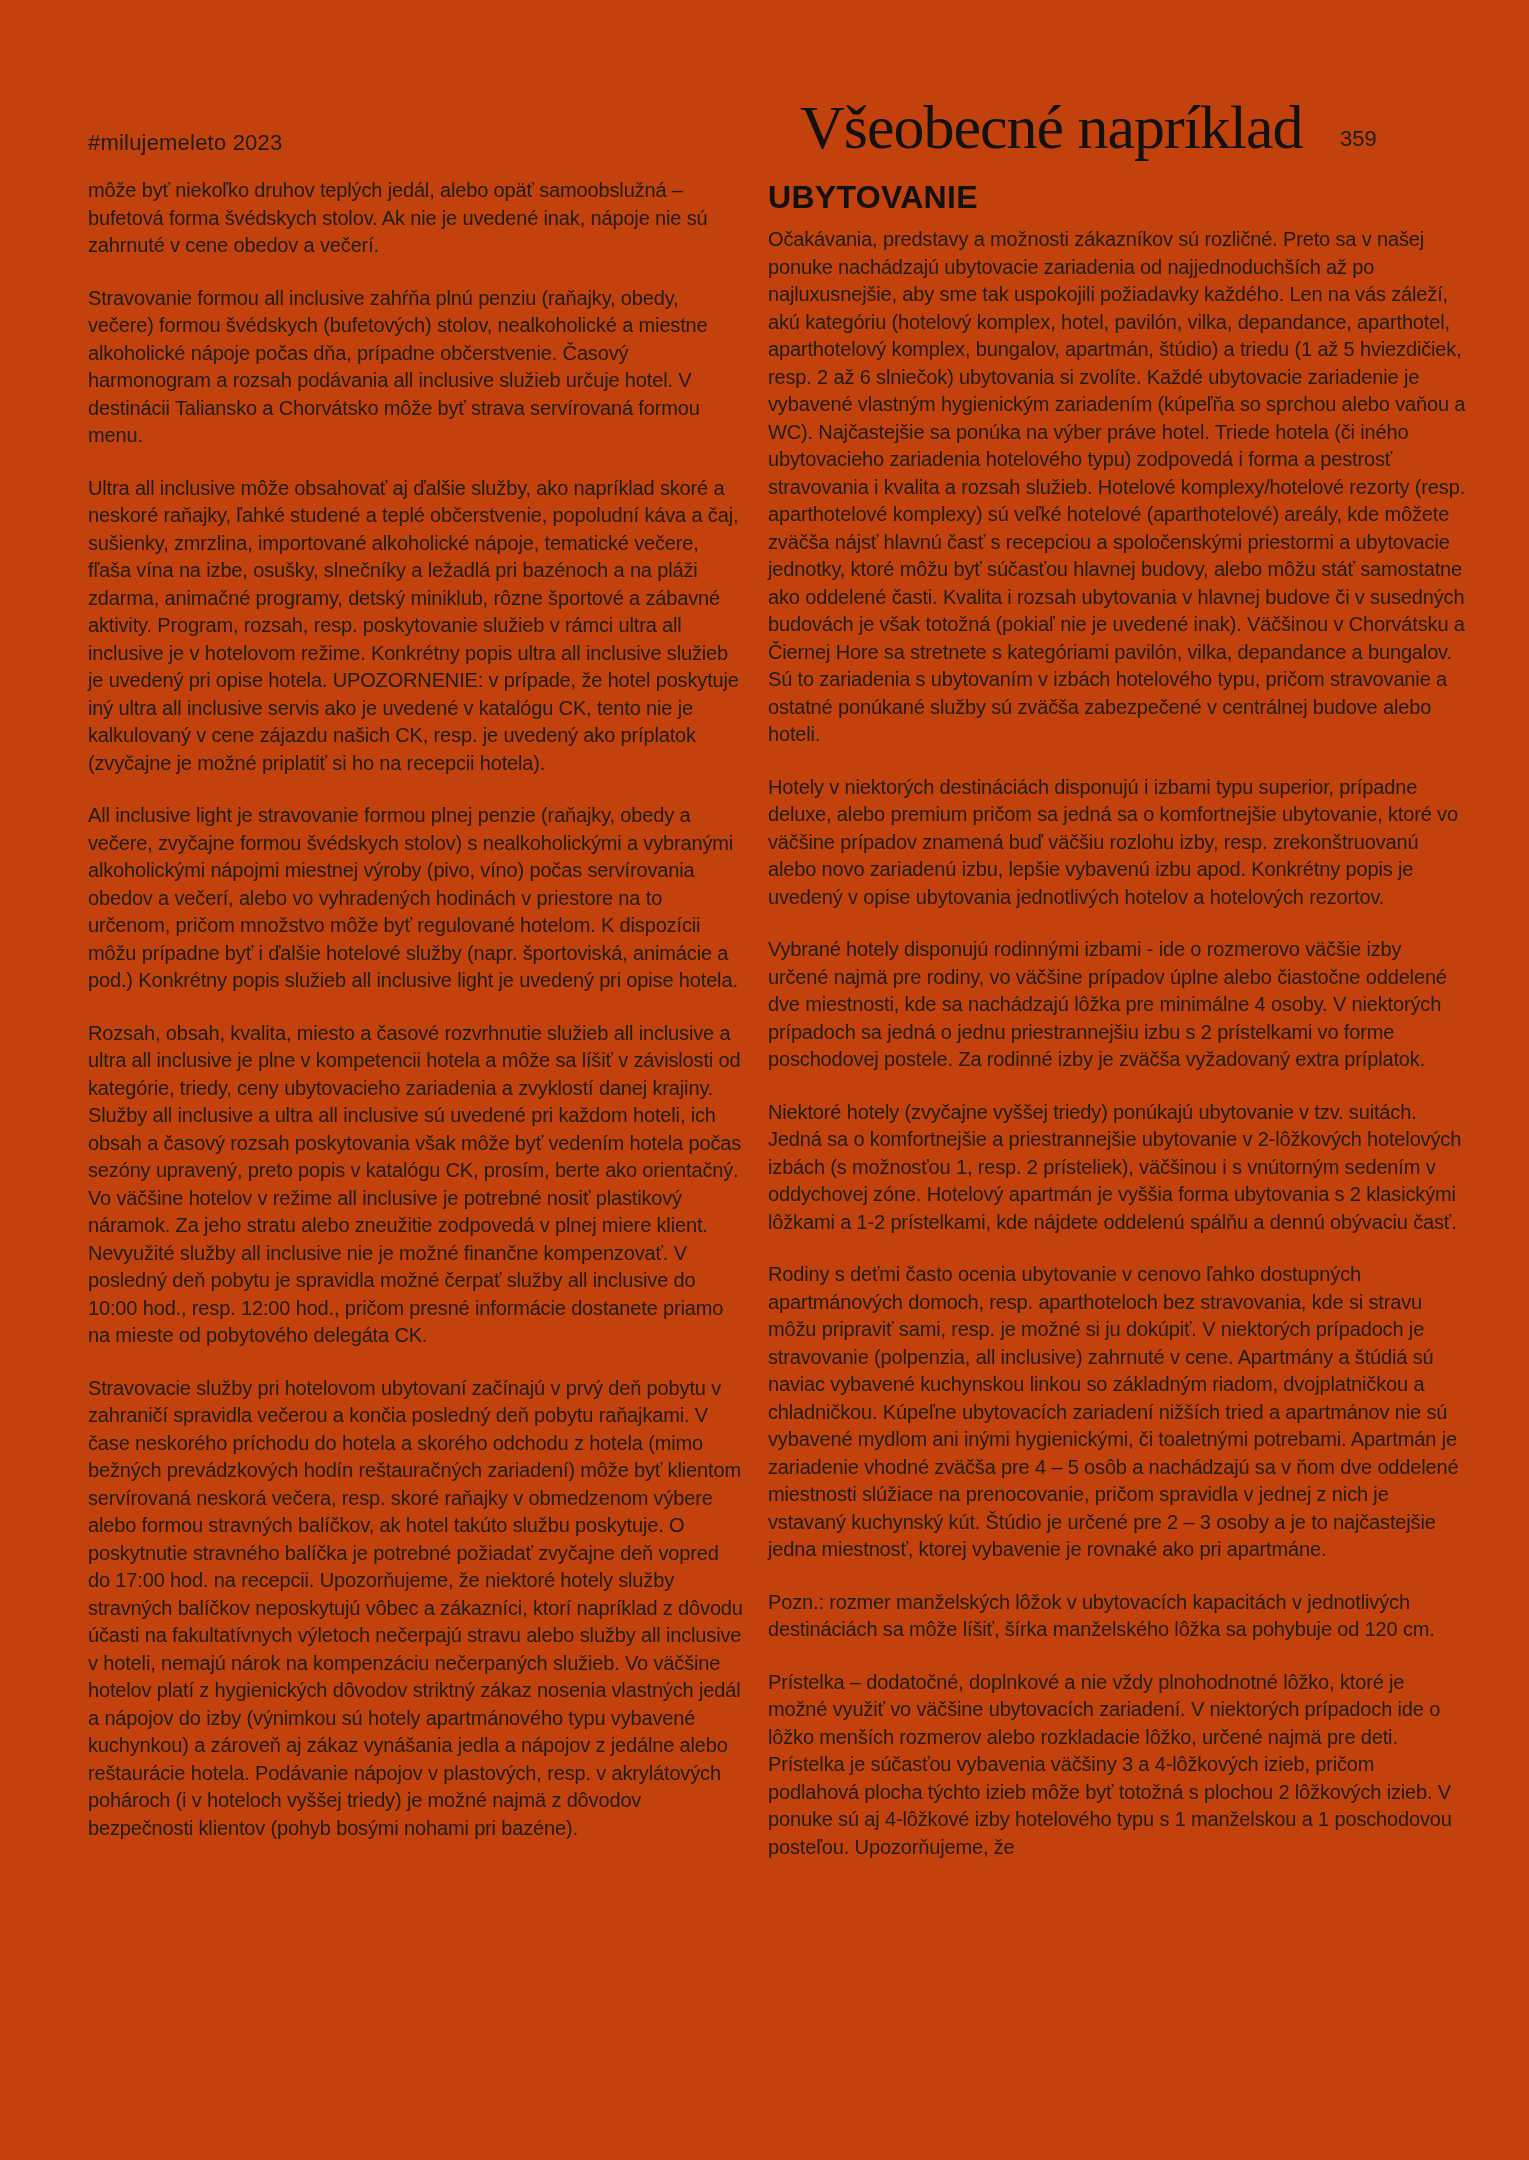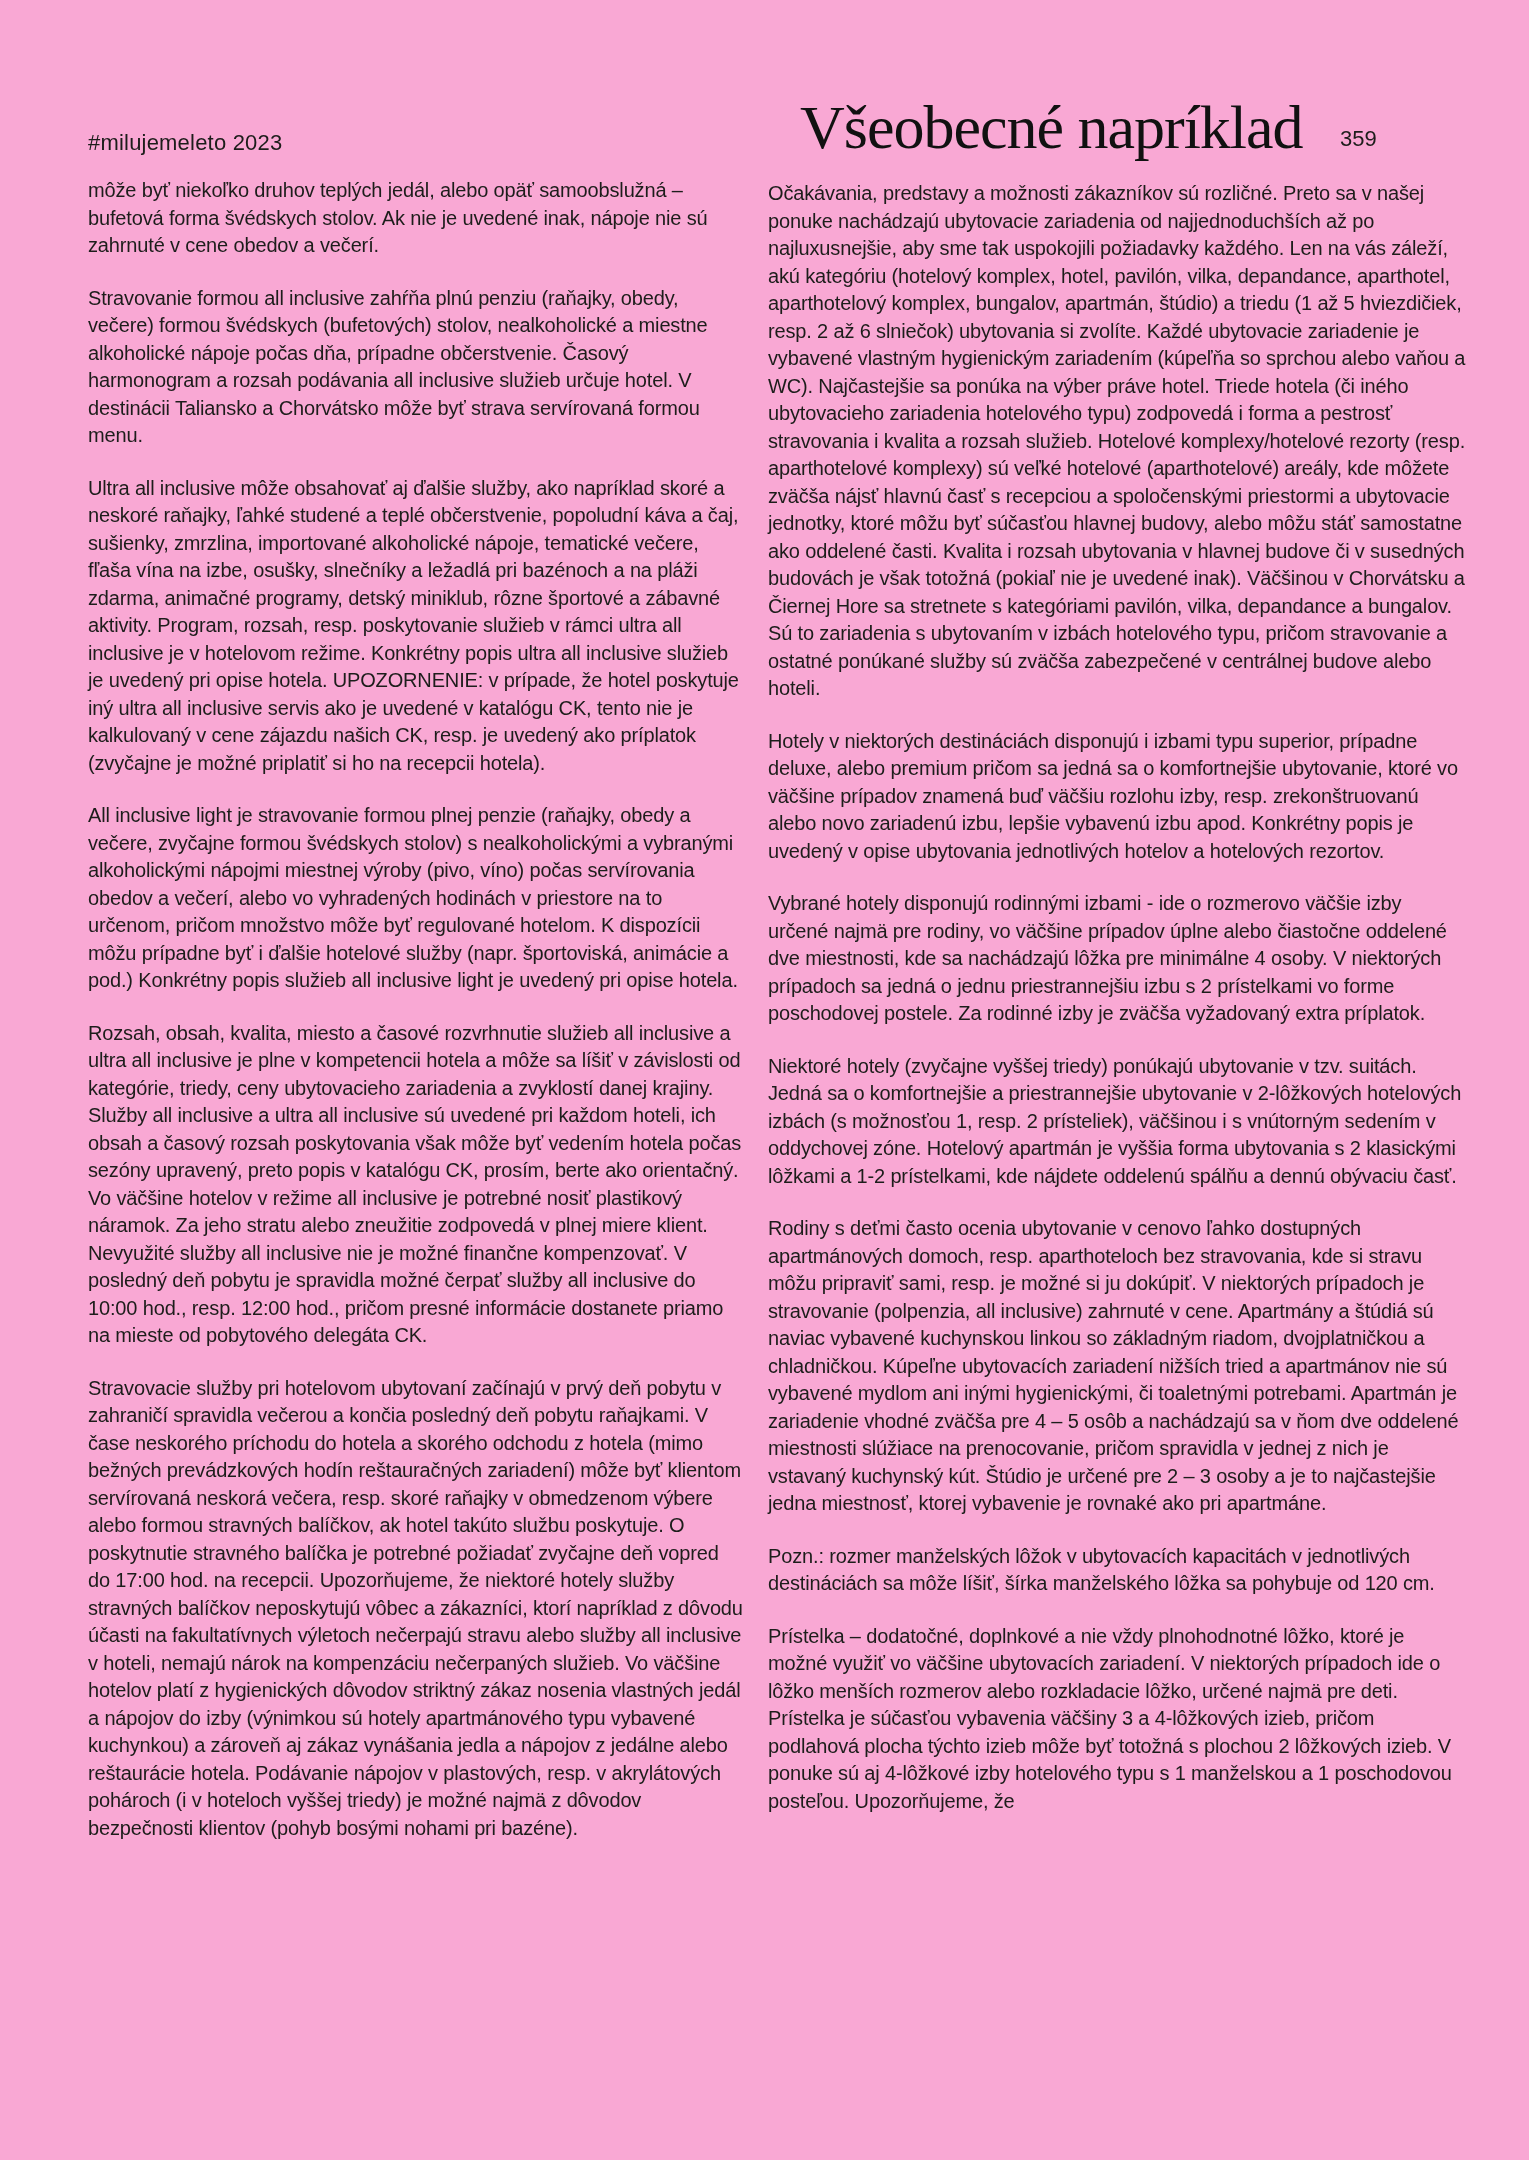--- a/index.html
+++ b/index.html
@@ -1,19 +1,19 @@
 <!DOCTYPE html>
 <html><head>
 <meta charset="utf-8">
 <style>
   html,body{margin:0;padding:0;background:#e8e8e8;}
   .page{
     position:relative;
     width:1529px;height:2160px;
-    background:#f9a8d4;
+    background:#c2410c;
     color:#1d1d1b;
     font-family:"Liberation Sans", sans-serif;
     overflow:hidden;
     margin:0 auto;
   }
   .hashtag{
     position:absolute;left:88px;top:130px;
     font-size:22px;letter-spacing:0.2px;color:#1d1d1b;
   }
   .page-title{
@@ -57,20 +57,21 @@
   <div class="col col-left">
       <p><span>môže byť niekoľko druhov teplých jedál, alebo opäť samoobslužná – bufetová forma švédskych stolov. Ak nie je uvedené inak, nápoje nie sú zahrnuté v cene obedov a večerí.</span></p>
       <p><span>Stravovanie formou </span><b>all inclusive</b><span> zahŕňa plnú penziu (raňajky, obedy, večere) formou švédskych (bufetových) stolov, nealkoholické a miestne alkoholické nápoje počas dňa, prípadne občerstvenie. Časový harmonogram a rozsah podávania all inclusive služieb určuje hotel. V destinácii Taliansko a Chorvátsko môže byť strava servírovaná formou menu.</span></p>
       <p><b>Ultra all inclusive</b><span> môže obsahovať aj ďalšie služby, ako napríklad skoré a neskoré raňajky, ľahké studené a teplé občerstvenie, popoludní káva a čaj, sušienky, zmrzlina, importované alkoholické nápoje, tematické večere, fľaša vína na izbe, osušky, slnečníky a ležadlá pri bazénoch a na pláži zdarma, animačné programy, detský miniklub, rôzne športové a zábavné aktivity. Program, rozsah, resp. poskytovanie služieb v rámci ultra all inclusive je v hotelovom režime. Konkrétny popis ultra all inclusive služieb je uvedený pri opise hotela. UPOZORNENIE: v prípade, že hotel poskytuje iný ultra all inclusive servis ako je uvedené v katalógu CK, tento nie je kalkulovaný v cene zájazdu našich CK, resp. je uvedený ako príplatok (zvyčajne je možné priplatiť si ho na recepcii hotela).</span></p>
       <p><b>All inclusive light</b><span> je stravovanie formou plnej penzie (raňajky, obedy a večere, zvyčajne formou švédskych stolov) s nealkoholickými a vybranými alkoholickými nápojmi miestnej výroby (pivo, víno) počas servírovania obedov a večerí, alebo vo vyhradených hodinách v priestore na to určenom, pričom množstvo môže byť regulované hotelom. K dispozícii môžu prípadne byť i ďalšie hotelové služby (napr. športoviská, animácie a pod.) Konkrétny popis služieb all inclusive light je uvedený pri opise hotela.</span></p>
       <p><span>Rozsah, obsah, kvalita, miesto a časové rozvrhnutie služieb all inclusive a ultra all inclusive je plne v kompetencii hotela a môže sa líšiť v závislosti od kategórie, triedy, ceny ubytovacieho zariadenia a zvyklostí danej krajiny. Služby all inclusive a ultra all inclusive sú uvedené pri každom hoteli, ich obsah a časový rozsah poskytovania však môže byť vedením hotela počas sezóny upravený, preto popis v katalógu CK, prosím, berte ako orientačný. Vo väčšine hotelov v režime all inclusive je potrebné nosiť plastikový náramok. Za jeho stratu alebo zneužitie zodpovedá v plnej miere klient. Nevyužité služby all inclusive nie je možné finančne kompenzovať. V posledný deň pobytu je spravidla možné čerpať služby all inclusive do 10:00 hod., resp. 12:00 hod., pričom presné informácie dostanete priamo na mieste od pobytového delegáta CK.</span></p>
       <p><span>Stravovacie služby pri hotelovom ubytovaní začínajú v prvý deň pobytu v zahraničí spravidla večerou a končia posledný deň pobytu raňajkami. V čase neskorého príchodu do hotela a skorého odchodu z hotela (mimo bežných prevádzkových hodín reštauračných zariadení) môže byť klientom servírovaná neskorá večera, resp. skoré raňajky v obmedzenom výbere alebo formou stravných balíčkov, ak hotel takúto službu poskytuje. O poskytnutie stravného balíčka je potrebné požiadať zvyčajne deň vopred do 17:00 hod. na recepcii. Upozorňujeme, že niektoré hotely služby stravných balíčkov neposkytujú vôbec a zákazníci, ktorí napríklad z dôvodu účasti na fakultatívnych výletoch nečerpajú stravu alebo služby all inclusive v hoteli, nemajú nárok na kompenzáciu nečerpaných služieb. Vo väčšine hotelov platí z hygienických dôvodov striktný zákaz nosenia vlastných jedál a nápojov do izby (výnimkou sú hotely apartmánového typu vybavené kuchynkou) a zároveň aj zákaz vynášania jedla a nápojov z jedálne alebo reštaurácie hotela. Podávanie nápojov v plastových, resp. v akrylátových pohároch (i v hoteloch vyššej triedy) je možné najmä z dôvodov bezpečnosti klientov (pohyb bosými nohami pri bazéne).</span></p>
     </div>
 
   <div class="col col-right">
+    <h2 class="section-heading">UBYTOVANIE</h2>
     <div>
         <p><span>Očakávania, predstavy a možnosti zákazníkov sú rozličné. Preto sa v našej ponuke nachádzajú ubytovacie zariadenia od najjednoduchších až po najluxusnejšie, aby sme tak uspokojili požiadavky každého. Len na vás záleží, akú kategóriu (hotelový komplex, hotel, pavilón, vilka, depandance, aparthotel, aparthotelový komplex, bungalov, apartmán, štúdio) a triedu (1 až 5 hviezdičiek, resp. 2 až 6 slniečok) ubytovania si zvolíte. Každé ubytovacie zariadenie je vybavené vlastným hygienickým zariadením (kúpeľňa so sprchou alebo vaňou a WC). Najčastejšie sa ponúka na výber práve hotel. Triede hotela (či iného ubytovacieho zariadenia hotelového typu) zodpovedá i forma a pestrosť stravovania i kvalita a rozsah služieb. Hotelové komplexy/hotelové rezorty (resp. aparthotelové komplexy) sú veľké hotelové (aparthotelové) areály, kde môžete zväčša nájsť hlavnú časť s recepciou a spoločenskými priestormi a ubytovacie jednotky, ktoré môžu byť súčasťou hlavnej budovy, alebo môžu stáť samostatne ako oddelené časti. Kvalita i rozsah ubytovania v hlavnej budove či v susedných budovách je však totožná (pokiaľ nie je uvedené inak). Väčšinou v Chorvátsku a Čiernej Hore sa stretnete s kategóriami pavilón, vilka, depandance a bungalov. Sú to zariadenia s ubytovaním v izbách hotelového typu, pričom stravovanie a ostatné ponúkané služby sú zväčša zabezpečené v centrálnej budove alebo hoteli.</span></p>
         <p><span>Hotely v niektorých destináciách disponujú i izbami typu </span><b>superior</b><span>, prípadne </span><b>deluxe</b><span>, alebo </span><b>premium</b><span> pričom sa jedná sa o komfortnejšie ubytovanie, ktoré vo väčšine prípadov znamená buď väčšiu rozlohu izby, resp. zrekonštruovanú alebo novo zariadenú izbu, lepšie vybavenú izbu apod. Konkrétny popis je uvedený v opise ubytovania jednotlivých hotelov a hotelových rezortov.</span></p>
         <p><span>Vybrané hotely disponujú </span><b>rodinnými izbami</b><span> - ide o rozmerovo väčšie izby určené najmä pre rodiny, vo väčšine prípadov úplne alebo čiastočne oddelené dve miestnosti, kde sa nachádzajú lôžka pre minimálne 4 osoby. V niektorých prípadoch sa jedná o jednu priestrannejšiu izbu s 2 prístelkami vo forme poschodovej postele. Za rodinné izby je zväčša vyžadovaný extra príplatok.</span></p>
         <p><span>Niektoré hotely (zvyčajne vyššej triedy) ponúkajú ubytovanie v tzv. </span><b>suitách.</b><span> Jedná sa o komfortnejšie a priestrannejšie ubytovanie v 2-lôžkových hotelových izbách (s možnosťou 1, resp. 2 prísteliek), väčšinou i s vnútorným sedením v oddychovej zóne. </span><b>Hotelový apartmán</b><span> je vyššia forma ubytovania s 2 klasickými lôžkami a 1-2 prístelkami, kde nájdete oddelenú spálňu a dennú obývaciu časť.</span></p>
         <p><span>Rodiny s deťmi často ocenia ubytovanie v cenovo ľahko dostupných </span><b>apartmánových domoch,</b><span> resp. aparthoteloch bez stravovania, kde si stravu môžu pripraviť sami, resp. je možné si ju dokúpiť. V niektorých prípadoch je stravovanie (polpenzia, all inclusive) zahrnuté v cene. Apartmány a štúdiá sú naviac vybavené kuchynskou linkou so základným riadom, dvojplatničkou a chladničkou. Kúpeľne ubytovacích zariadení nižších tried a apartmánov nie sú vybavené mydlom ani inými hygienickými, či toaletnými potrebami. Apartmán je zariadenie vhodné zväčša pre 4 – 5 osôb a nachádzajú sa v ňom dve oddelené miestnosti slúžiace na prenocovanie, pričom spravidla v jednej z nich je vstavaný kuchynský kút. Štúdio je určené pre 2 – 3 osoby a je to najčastejšie jedna miestnosť, ktorej vybavenie je rovnaké ako pri apartmáne.</span></p>
         <p><span>Pozn.: rozmer manželských lôžok v ubytovacích kapacitách v jednotlivých destináciách sa môže líšiť, šírka manželského lôžka sa pohybuje od 120 cm.</span></p>
         <p><b>Prístelka</b><span> – dodatočné, doplnkové a nie vždy plnohodnotné lôžko, ktoré je možné využiť vo väčšine ubytovacích zariadení. V niektorých prípadoch ide o lôžko menších rozmerov alebo rozkladacie lôžko, určené najmä pre deti. Prístelka je súčasťou vybavenia väčšiny 3 a 4-lôžkových izieb, pričom podlahová plocha týchto izieb môže byť totožná s plochou 2 lôžkových izieb. V ponuke sú aj 4-lôžkové izby hotelového typu s 1 manželskou a 1 poschodovou posteľou. Upozorňujeme, že</span></p>
       </div>
   </div>

